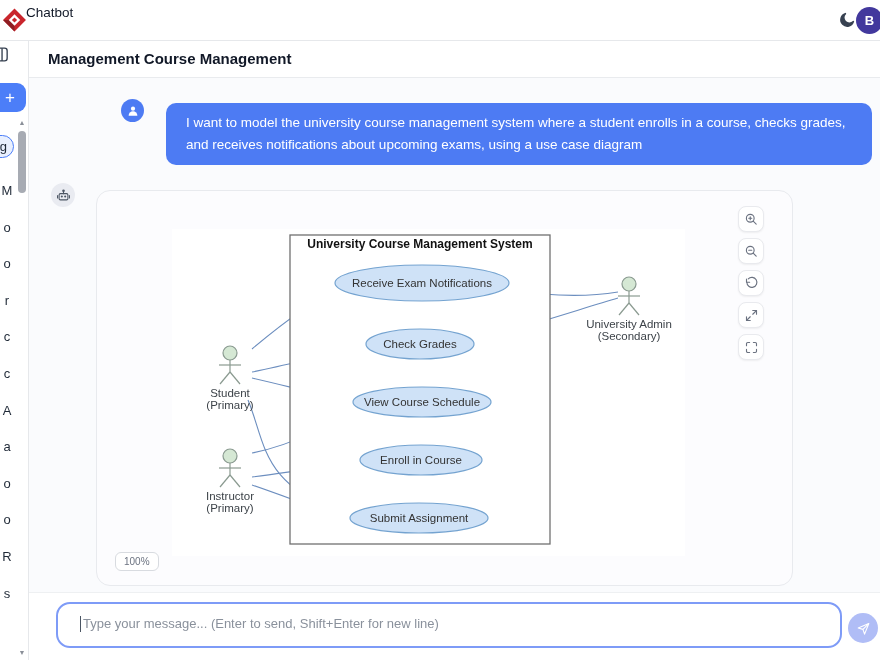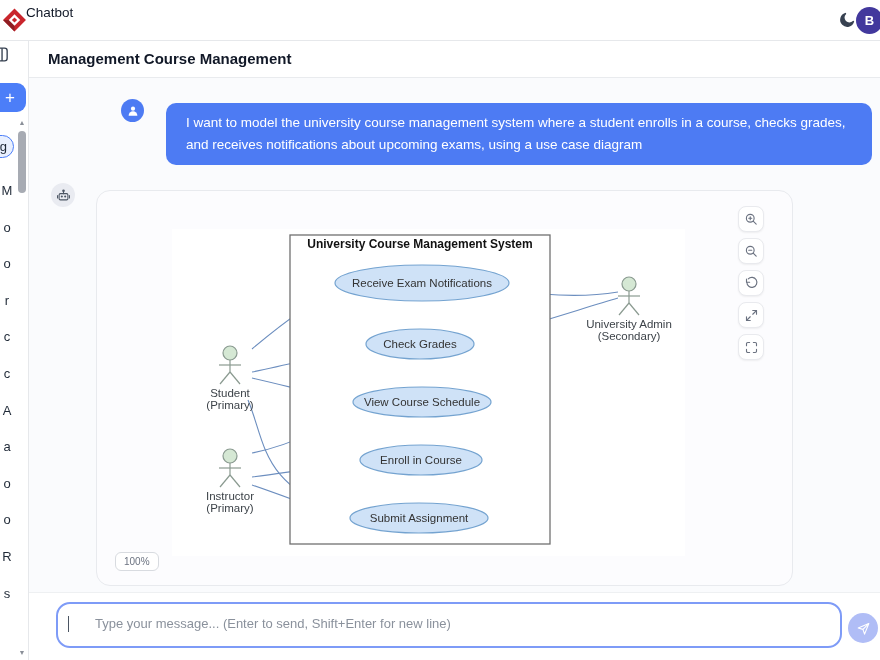--- a/index.html
+++ b/index.html
@@ -58,21 +58,21 @@
     display:flex; align-items:center; justify-content:center; color:#6b7280; cursor:pointer; }
   .zoom-badge { position:absolute; left:18px; top:361px; background:#fff;
     border:1px solid #d8dbe0; border-radius:6px; padding:3px 8px;
     font-size:10px; color:#6b7280; }
 
   
   .composer { position:absolute; left:29px; top:592px; width:851px; height:68px;
     background:#fff; border-top:1px solid #eef0f2; }
   .msg-input { position:absolute; left:27px; top:9px; width:786px; height:46px;
     background:#fff; border:2px solid #7e9bf7; border-radius:14px;
-    display:flex; align-items:flex-start; padding:12px 10px; cursor:text;gap:24px; }
+    display:flex; align-items:flex-start; padding:12px 22px; cursor:text; }
   .caret { width:1px; height:16px; background:#4b5563; margin-right:2px; }
   .placeholder { font-size:13px; color:#8a919c; }
   .send-btn { position:absolute; left:819px; top:20px; width:30px; height:30px;
     border-radius:50%; background:#b0bdf6; display:flex; align-items:center;
     justify-content:center; cursor:pointer; }
 
   svg { display:block; }
   .dg-text { font-family:"Liberation Sans", sans-serif; }
 </style>
 </head>

